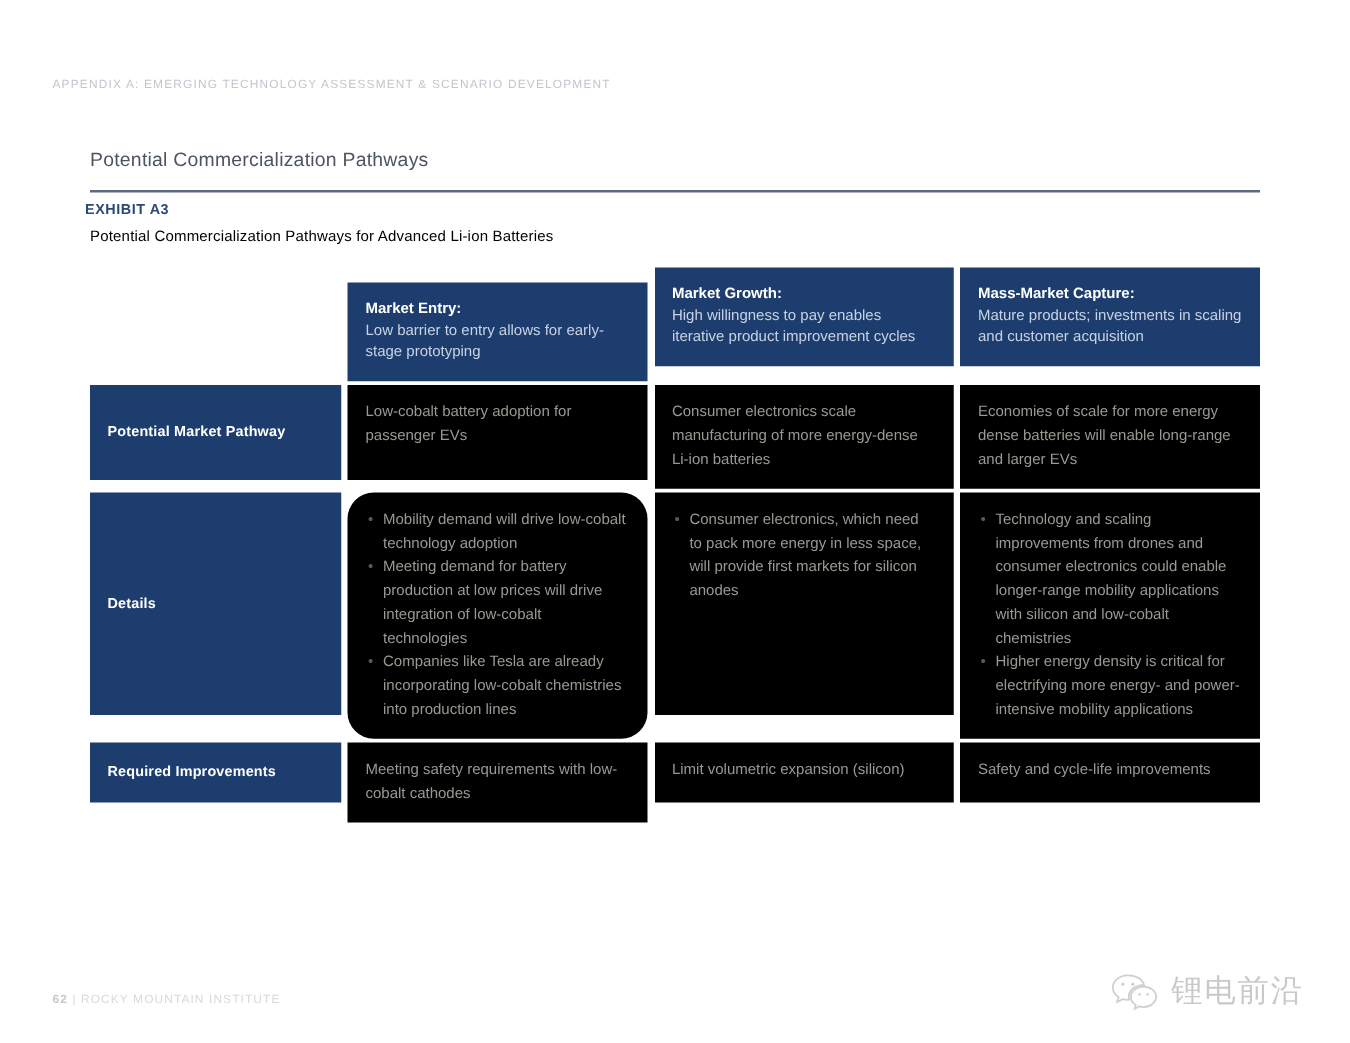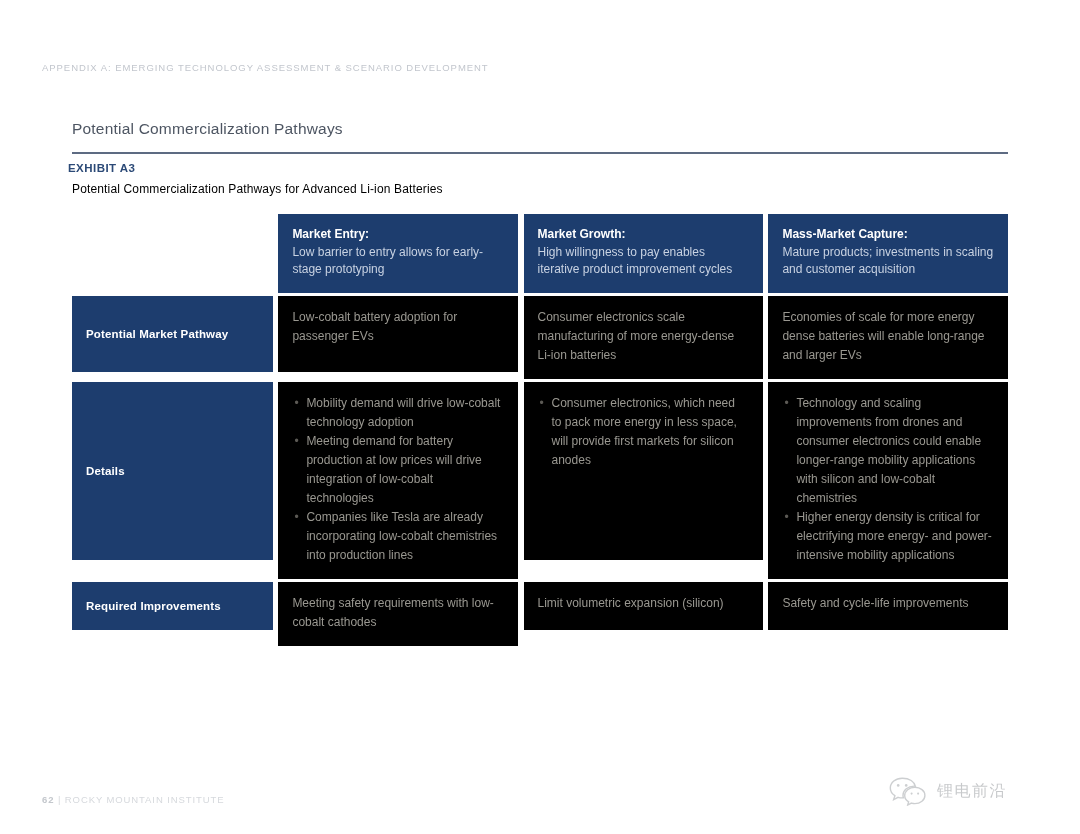--- a/index.html
+++ b/index.html
@@ -187,21 +187,21 @@
   .watermark {
     position: absolute;
     left: 888px;
     top: 776px;
     display: flex;
     align-items: center;
     gap: 9px;
     opacity: 0.38;
   }
   .watermark .wm-text {
-    font-size: 16px;
+    font-size: 25px;
     color: #6f7479;
     letter-spacing: 1.5px;
     font-family: Liberation Sans, sans-serif;
   }
   .wechat-icon { display: block; }
 </style>
 </head>
 <body>
 
 <div class="running-head">APPENDIX A: EMERGING TECHNOLOGY ASSESSMENT &amp; SCENARIO DEVELOPMENT</div>
@@ -224,21 +224,21 @@
   </colgroup>
 
   <tbody>
       <tr class="row-header">
     <td>
       <div class="cell cell-empty" style="min-height:64px;"></div>
     </td>
     <td></td>
 
     <td>
-      <div class="cell cell-navy hdr-cell" style="min-height:64px;">
+      <div class="cell cell-navy hdr-cell" style="min-height:64px;margin-top:12px;">
         <span class="hdr-strong">Market Entry:</span>
         <span class="hdr-sub">Low barrier to entry allows for early-stage prototyping</span>
       </div>
     </td>
     <td></td>
 
     <td>
       <div class="cell cell-navy hdr-cell" style="min-height:64px;">
         <span class="hdr-strong">Market Growth:</span>
         <span class="hdr-sub">High willingness to pay enables iterative product improvement cycles</span>
@@ -287,21 +287,21 @@
 
   <tr class="row-details">
     <td>
       <div class="cell cell-navy label-cell" style="min-height:178px;">
         <span>Details</span>
       </div>
     </td>
     <td></td>
 
     <td>
-      <div class="cell cell-grey body-cell" style="min-height:178px;">
+      <div class="cell cell-grey body-cell" style="min-height:178px;border-radius:21px;">
         <ul>
               <li>Mobility demand will drive low-cobalt technology adoption</li>
               <li>Meeting demand for battery production at low prices will drive integration of low-cobalt technologies</li>
               <li>Companies like Tesla are already incorporating low-cobalt chemistries into production lines</li>
             </ul>
       </div>
     </td>
     <td></td>
 
     <td>

